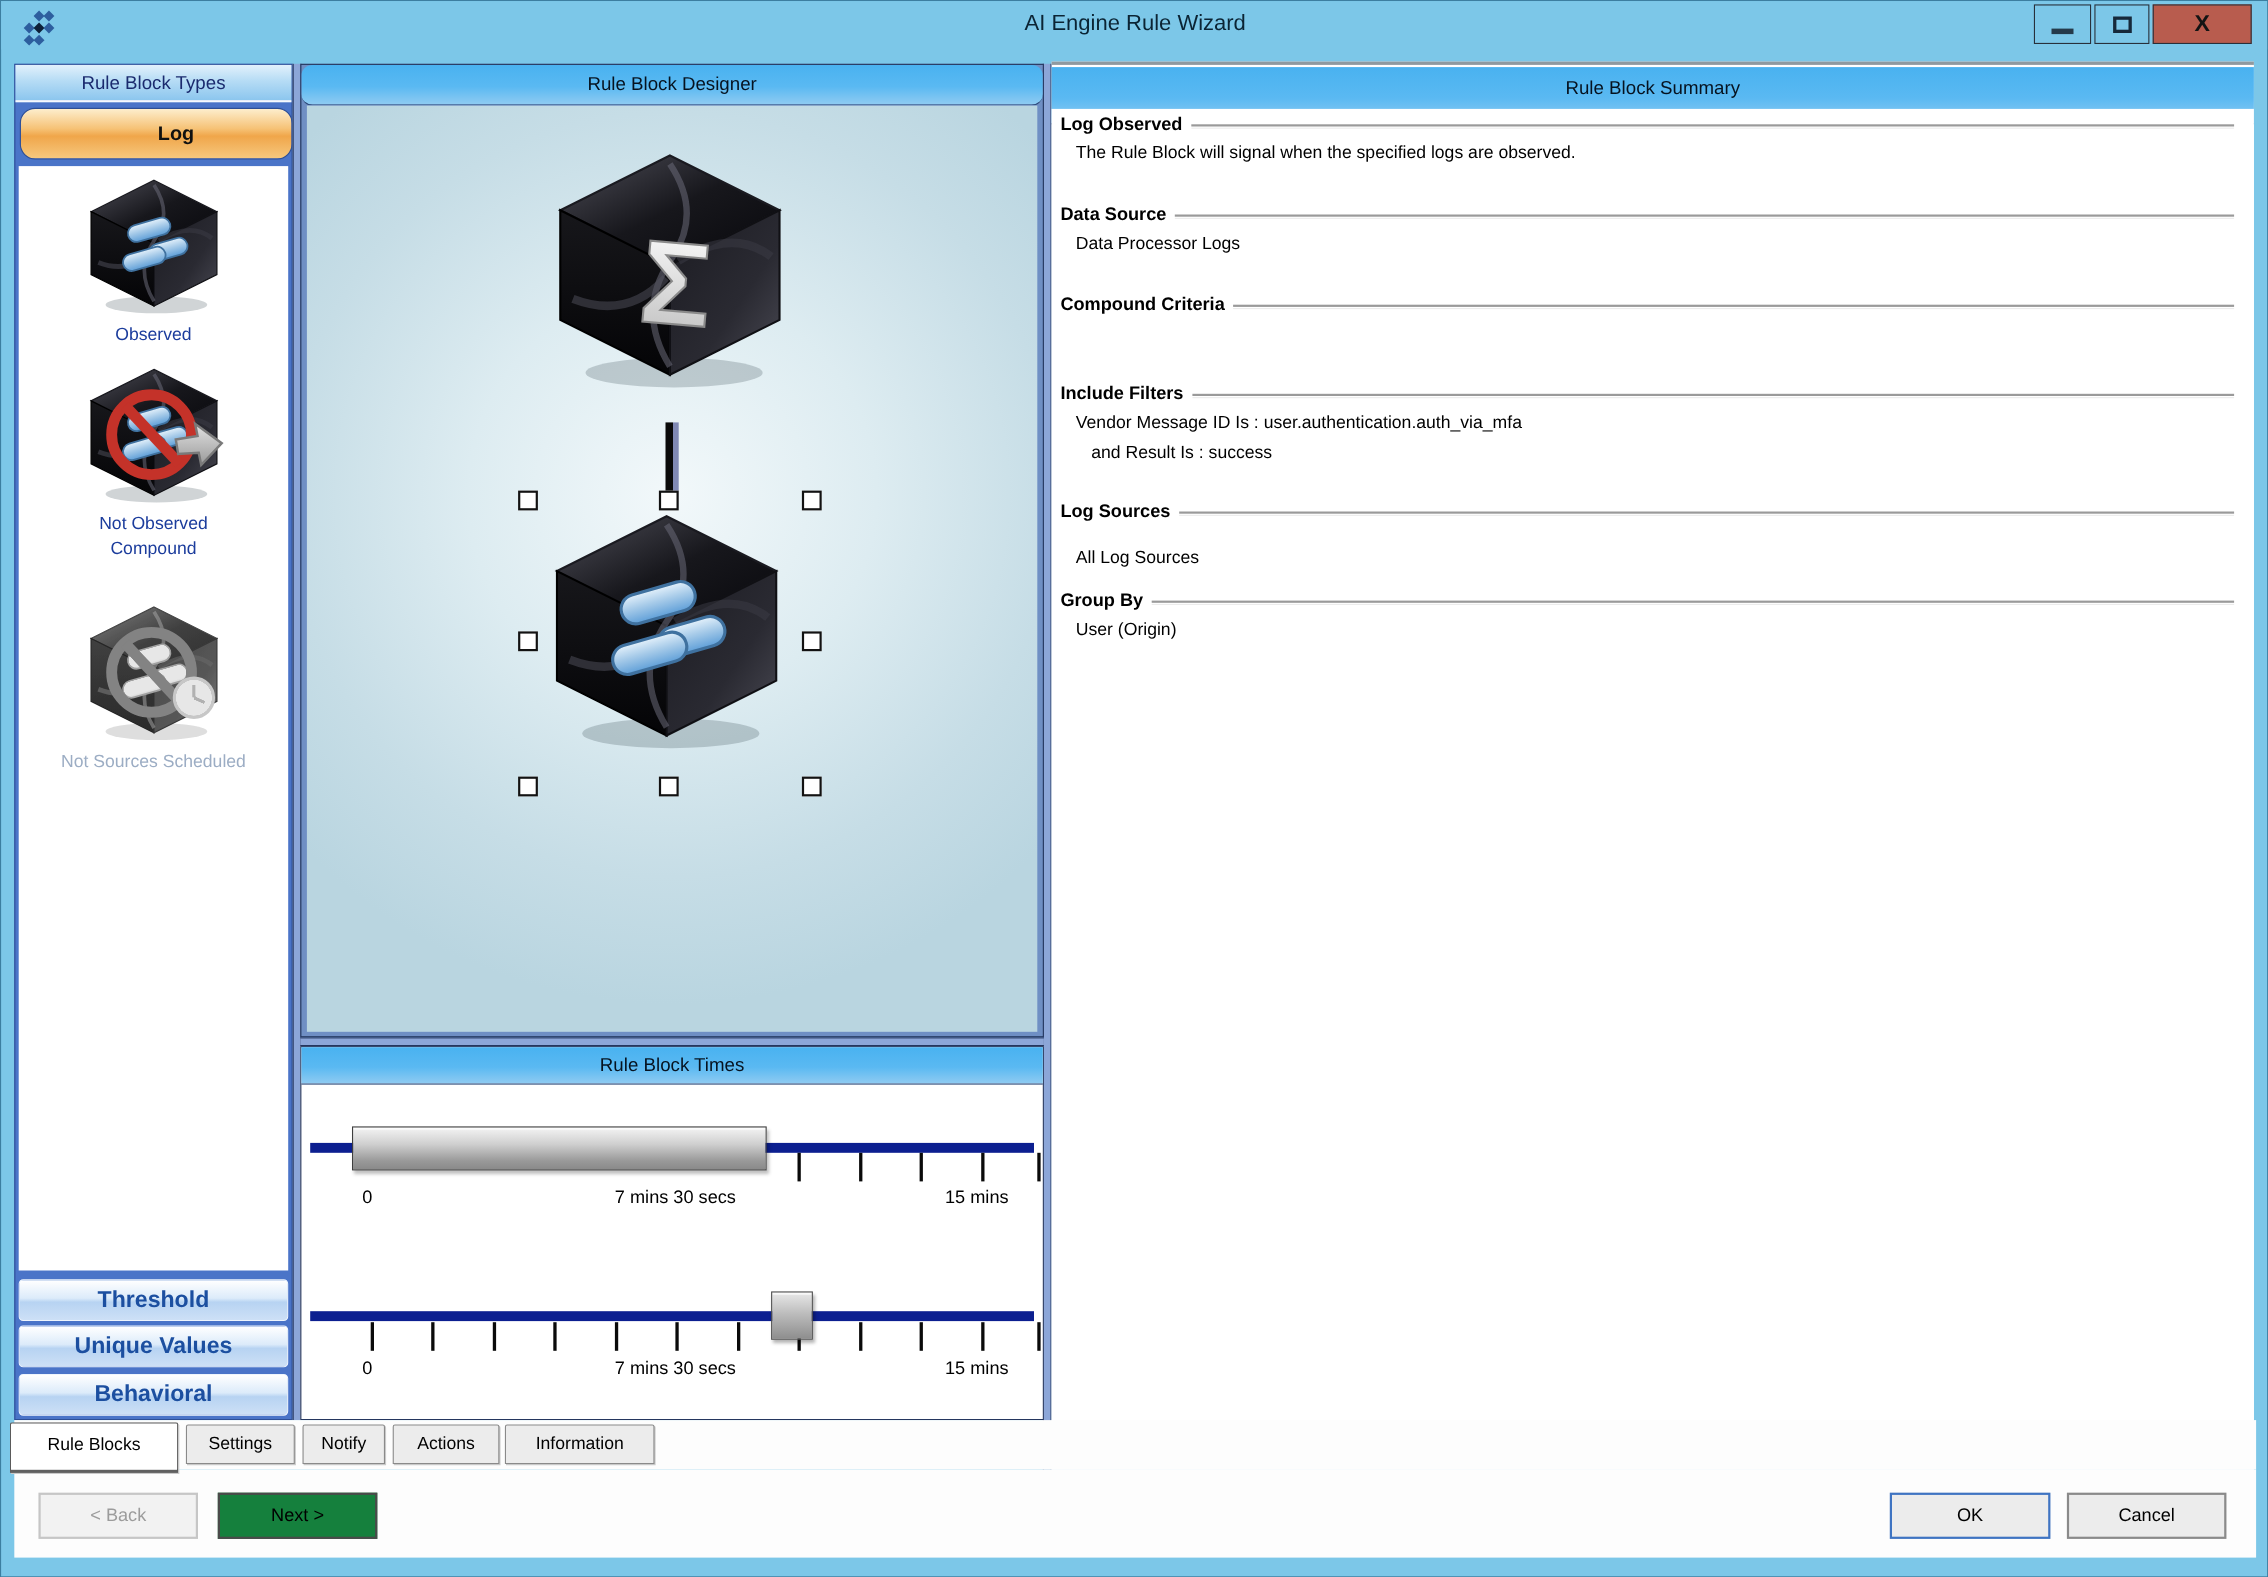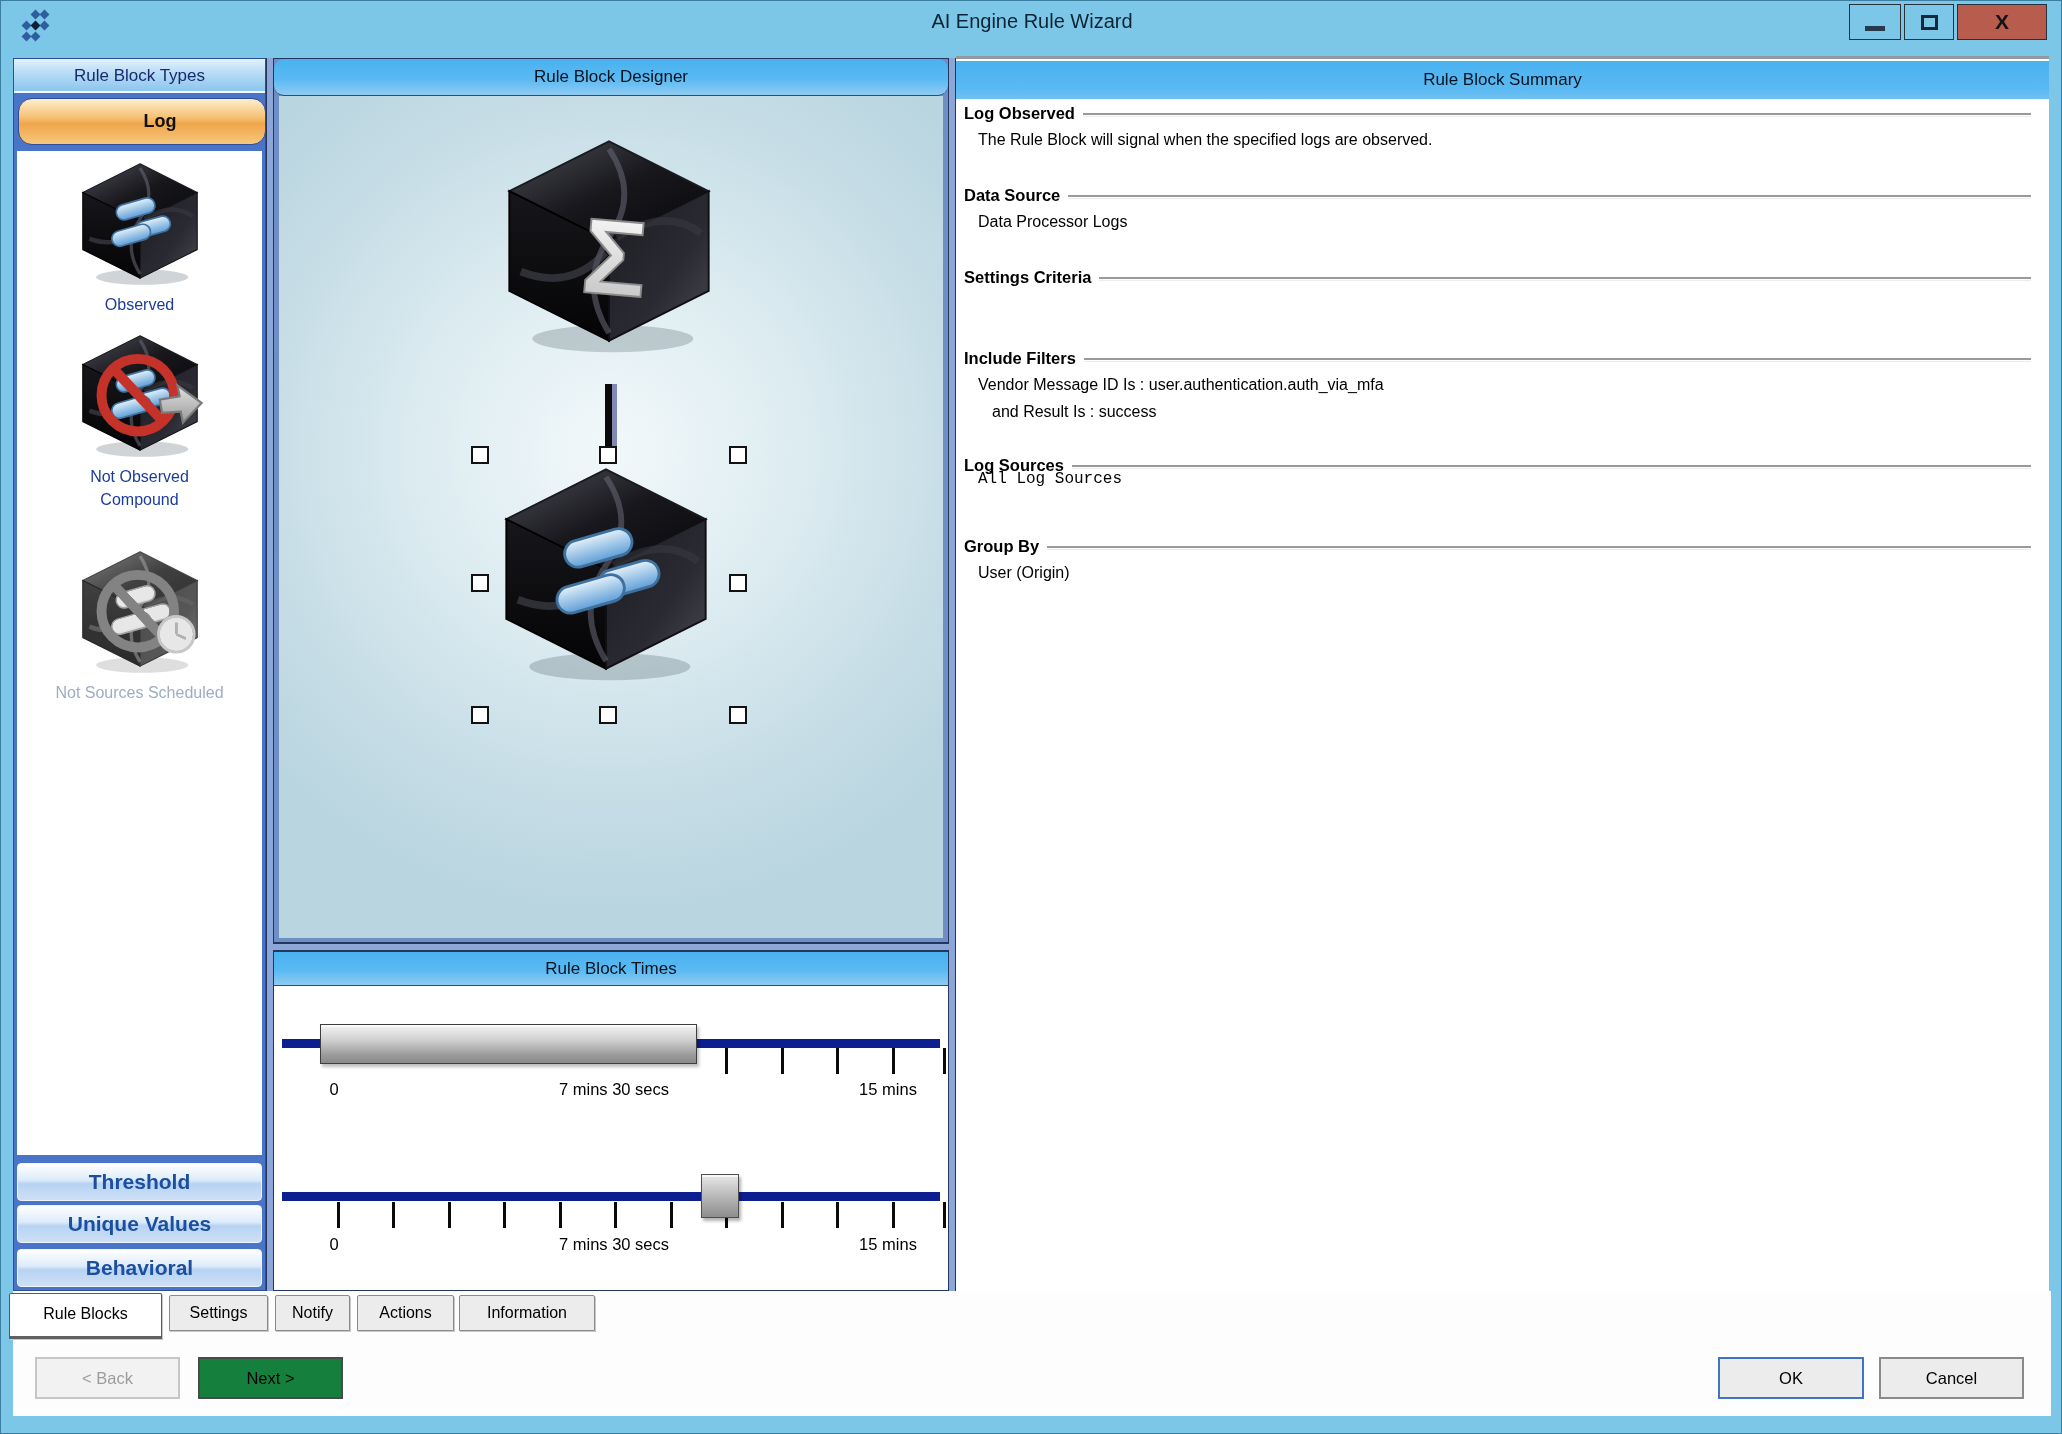--- a/index.html
+++ b/index.html
@@ -292,36 +292,36 @@
         </div>
       <div class="sec-line" style="top:32px;">The Rule Block will signal when the specified logs are observed.</div>
 
       <div class="sec-title" style="top:87px;">
           <span>Data Source</span>
           <span class="rule"></span>
         </div>
       <div class="sec-line" style="top:114px;">Data Processor Logs</div>
 
       <div class="sec-title" style="top:169px;">
-          <span>Settings Criteria</span>
+          <span>Compound Criteria</span>
           <span class="rule"></span>
         </div>
 
       <div class="sec-title" style="top:250px;">
           <span>Include Filters</span>
           <span class="rule"></span>
         </div>
       <div class="sec-line" style="top:277px;">Vendor Message ID Is : user.authentication.auth_via_mfa</div>
       <div class="sec-line indent2" style="top:304px;">and Result Is : success</div>
 
       <div class="sec-title" style="top:357px;">
           <span>Log Sources</span>
           <span class="rule"></span>
         </div>
-      <div class="sec-line" style="top:371px;font-family:Liberation Mono, monospace;">All Log Sources</div>
+      <div class="sec-line" style="top:400px;">All Log Sources</div>
 
       <div class="sec-title" style="top:438px;">
           <span>Group By</span>
           <span class="rule"></span>
         </div>
       <div class="sec-line" style="top:465px;">User (Origin)</div>
     </div>
   </div>
 
   <div class="tabs-strip">

